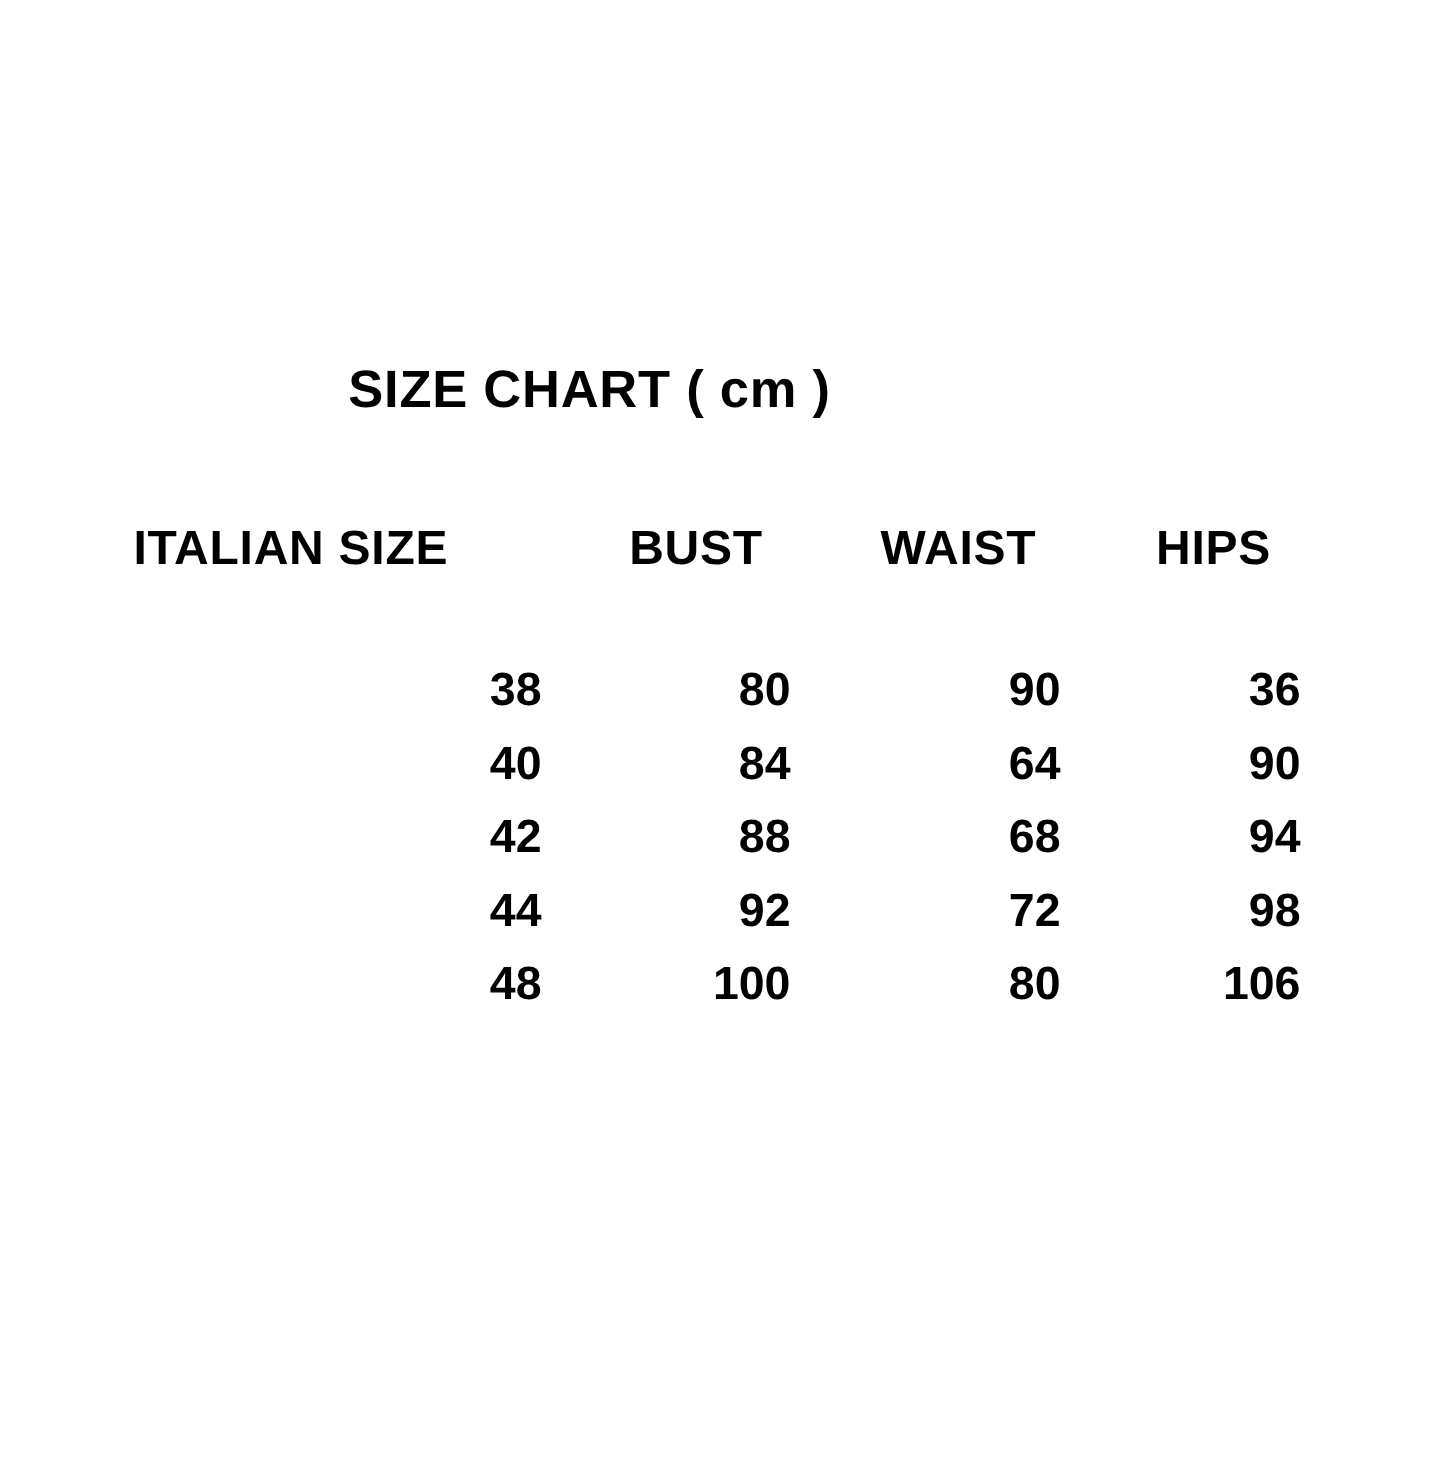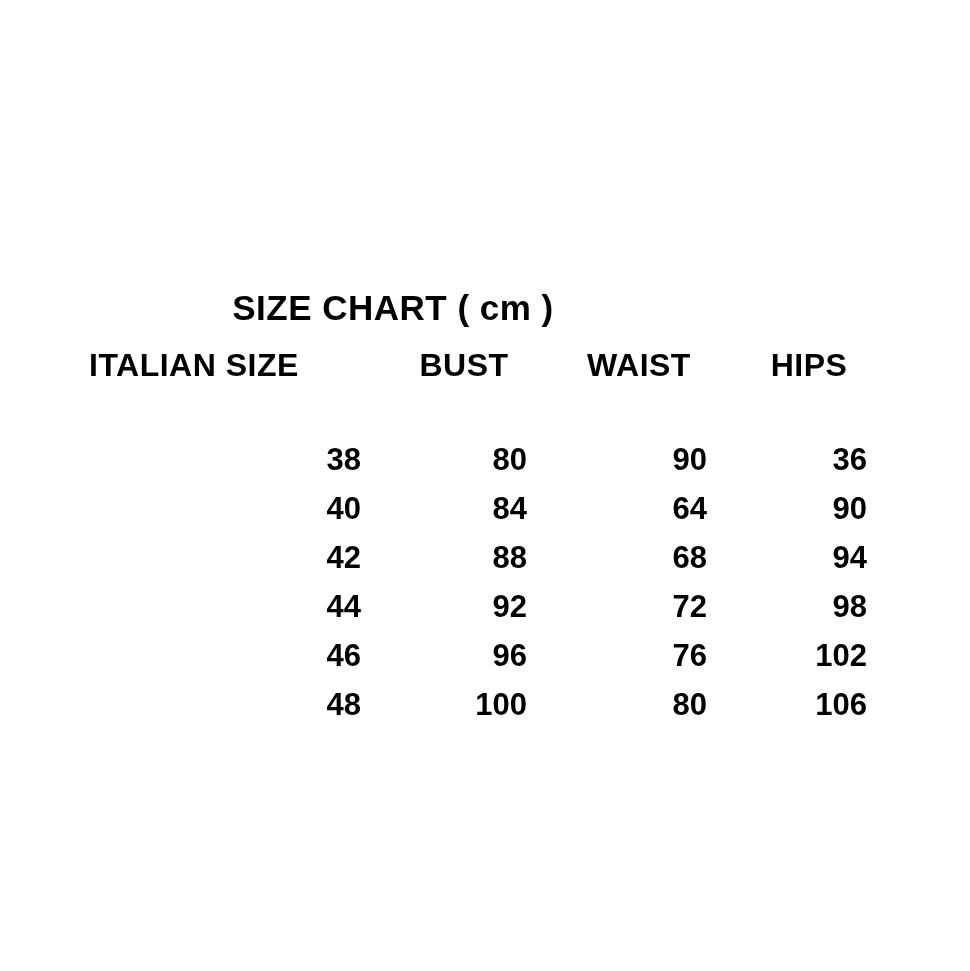--- a/index.html
+++ b/index.html
@@ -30,21 +30,20 @@
   .chart-title {
     position: absolute;
     left: 0;
     top: 240px;
     width: 786px;
     text-align: center;
     font-size: 35px;
     font-weight: bold;
     letter-spacing: 0.5px;
     color: #000000;
-    margin-top: 48px;
   }
   table.size-table {
     position: absolute;
     left: 69px;
     top: 333px;
     width: 820px;
     border-collapse: collapse;
   }
   table.size-table th,
   table.size-table td {
@@ -135,26 +134,20 @@
           <td class="col-num">68</td>
           <td class="col-num">94</td>
         </tr>
         <tr>
           <td class="col-size">44</td>
           <td class="col-num">92</td>
           <td class="col-num">72</td>
           <td class="col-num">98</td>
         </tr>
         <tr>
-          <td class="col-size">46</td>
-          <td class="col-num">96</td>
-          <td class="col-num">76</td>
-          <td class="col-num">102</td>
-        </tr>
-        <tr>
           <td class="col-size">48</td>
           <td class="col-num">100</td>
           <td class="col-num">80</td>
           <td class="col-num">106</td>
         </tr>
       </tbody>
     </table>
 
   </div>
 </div>

